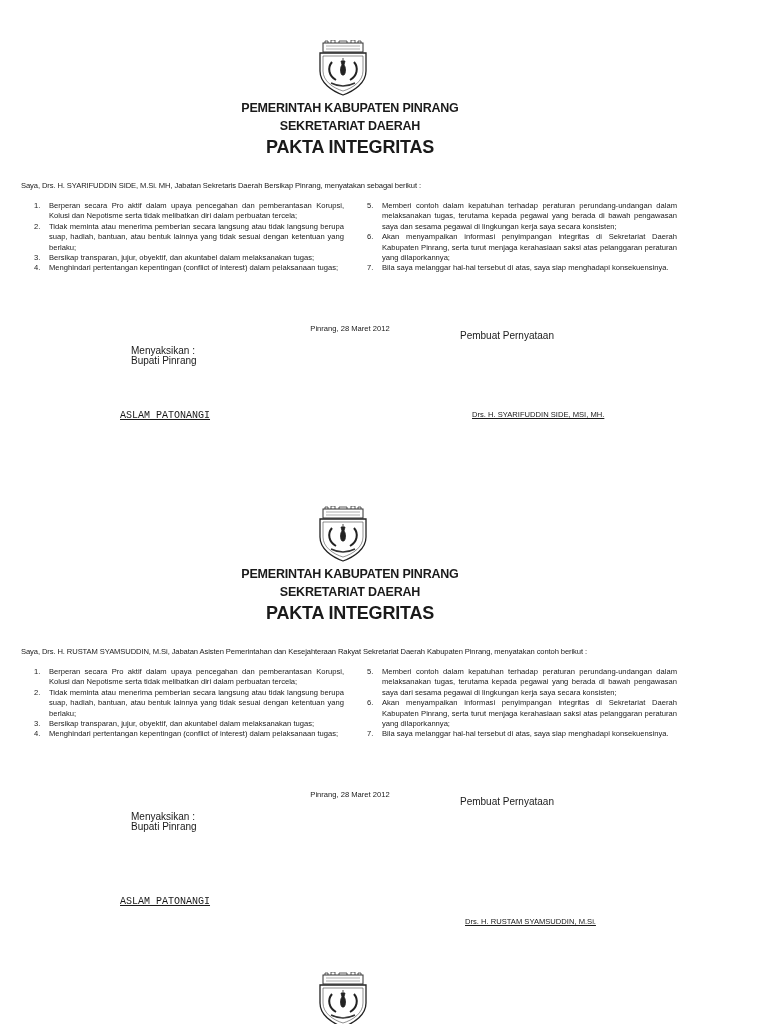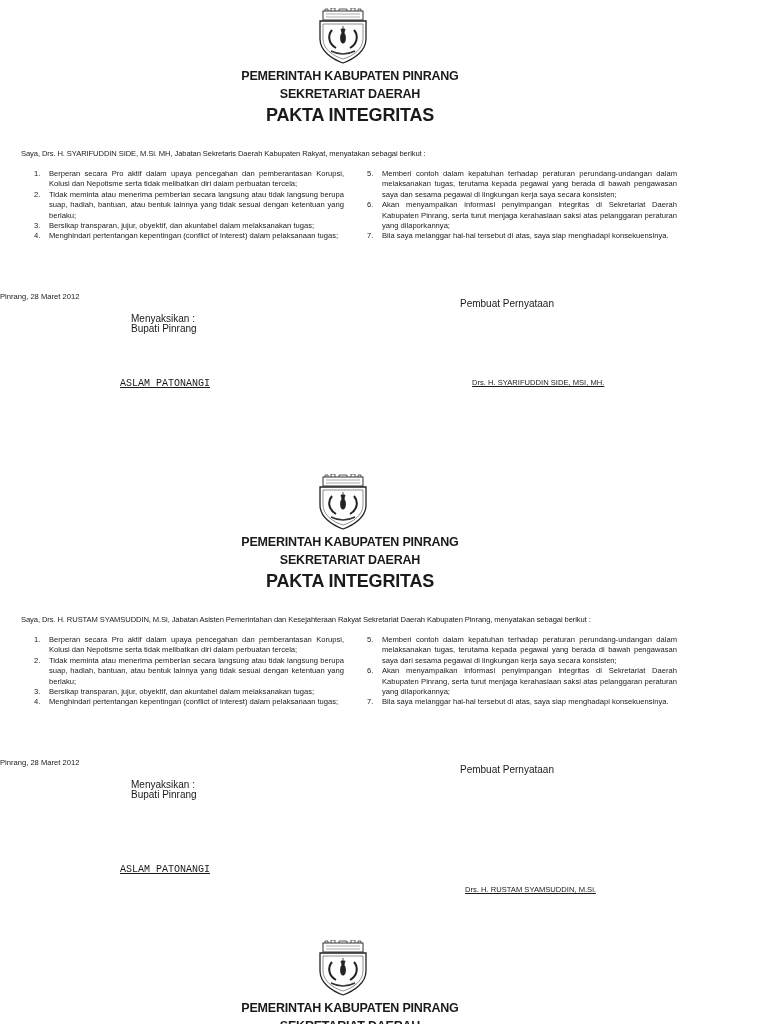--- a/index.html
+++ b/index.html
@@ -1,34 +1,34 @@
 <!DOCTYPE html>
 <html><head>
 <meta charset="utf-8">
 <style>
   html, body { margin: 0; padding: 0; background: #ffffff; }
   body { width: 768px; height: 1024px; overflow: hidden; position: relative;
          font-family: "Liberation Sans", "DejaVu Sans", sans-serif; color: #1a1a1a; }
-  .page { position: absolute; left: 0; width: 768px; height: 465px; }
+  .page { position: absolute; left: 0; width: 768px; height: 465px; margin-top: 32px; }
   .logo { position: absolute; left: 317px; top: 8px; width: 52px; height: 56px; }
   .h1 { position: absolute; left: 0; width: 700px; text-align: center; font-weight: bold;
         font-size: 12.5px; letter-spacing: -0.2px; }
   .h1.l1 { top: 69px; }
   .h1.l2 { top: 87px; text-align: center; }
   .title { position: absolute; left: 0; width: 700px; top: 105px; text-align: center;
            font-weight: bold; font-size: 18px; letter-spacing: -0.2px; }
   .intro { position: absolute; left: 21px; top: 149px; font-size: 7.6px; white-space: nowrap;
            letter-spacing: -0.1px; }
   .col { position: absolute; top: 169px; width: 310px; font-size: 7.6px; line-height: 10.4px; }
   .col.left { left: 34px; }
   .col.right { left: 367px; }
   .col ol { margin: 0; padding: 0; list-style: none; }
   .col li { position: relative; padding-left: 15px; text-align: justify; }
   .col li .num { position: absolute; left: 0; top: 0; }
-  .date { position: absolute; left: 0; width: 700px; top: 292px; text-align: left; font-size: 7.6px; }
+  .date { position: absolute; left: 0; width: 700px; top: 292px; text-align: center; font-size: 7.6px; }
   .witness { position: absolute; left: 131px; top: 314px; font-size: 10px; line-height: 10.4px; }
   .maker { position: absolute; left: 460px; top: 298px; font-size: 10px; }
   .sign-left { position: absolute; left: 120px; top: 378px; font-size: 10px; text-decoration: underline; font-family: Liberation Mono, monospace; }
   .sign-right { position: absolute; top: 378px; font-size: 7.6px; text-decoration: underline; padding-left: 32px; }
 </style>
 </head>
 <body>
 
 <div class="page" style="top:0px;">
   <svg class="logo" viewBox="0 0 52 56">
@@ -38,21 +38,21 @@
     <path d="M3 13 h46 v18 c0 12 -12 20 -23 24 c-11 -4 -23 -12 -23 -24 z" fill="#fff" stroke="#222" stroke-width="1.3"></path>
     <path d="M6 16 h40 v15 c0 10 -10 17 -20 20 c-10 -3 -20 -10 -20 -20 z" fill="none" stroke="#444" stroke-width="0.6"></path>
     <path d="M15 22 c-5 6 -3 14 4 18" fill="none" stroke="#222" stroke-width="2"></path>
     <path d="M37 22 c5 6 3 14 -4 18" fill="none" stroke="#222" stroke-width="2"></path>
     <path d="M26 18 v3 M24 21 h4 l-1 4 c2 2 2 8 0 10 h-2 c-2 -2 -2 -8 0 -10 z" fill="#222" stroke="#222" stroke-width="0.8"></path>
     <path d="M14 43 c8 4 16 4 24 0" fill="none" stroke="#333" stroke-width="1.5"></path>
   </svg>
   <div class="h1 l1">PEMERINTAH KABUPATEN PINRANG</div>
   <div class="h1 l2">SEKRETARIAT DAERAH</div>
   <div class="title">PAKTA INTEGRITAS</div>
-  <div class="intro">Saya, Drs. H. SYARIFUDDIN SIDE, M.Si. MH, Jabatan Sekretaris Daerah Kabupaten Rakyat, menyatakan sebagai berikut :</div>
+  <div class="intro">Saya, Drs. H. SYARIFUDDIN SIDE, M.Si. MH, Jabatan Sekretaris Daerah Bersikap Pinrang, menyatakan sebagai berikut :</div>
 
   <div class="col left">
     <ol>
       <li><span class="num">1.</span><span>Berperan secara Pro aktif dalam upaya pencegahan dan pemberantasan Korupsi, Kolusi dan Nepotisme serta tidak melibatkan diri dalam perbuatan tercela;</span></li>
       <li><span class="num">2.</span><span>Tidak meminta atau menerima pemberian secara langsung atau tidak langsung berupa suap, hadiah, bantuan, atau bentuk lainnya yang tidak sesuai dengan ketentuan yang berlaku;</span></li>
       <li><span class="num">3.</span><span>Bersikap transparan, jujur, obyektif, dan akuntabel dalam melaksanakan tugas;</span></li>
       <li><span class="num">4.</span><span>Menghindari pertentangan kepentingan (conflict of interest) dalam pelaksanaan tugas;</span></li>
     </ol>
   </div>
   <div class="col right">
@@ -81,21 +81,21 @@
     <path d="M3 13 h46 v18 c0 12 -12 20 -23 24 c-11 -4 -23 -12 -23 -24 z" fill="#fff" stroke="#222" stroke-width="1.3"></path>
     <path d="M6 16 h40 v15 c0 10 -10 17 -20 20 c-10 -3 -20 -10 -20 -20 z" fill="none" stroke="#444" stroke-width="0.6"></path>
     <path d="M15 22 c-5 6 -3 14 4 18" fill="none" stroke="#222" stroke-width="2"></path>
     <path d="M37 22 c5 6 3 14 -4 18" fill="none" stroke="#222" stroke-width="2"></path>
     <path d="M26 18 v3 M24 21 h4 l-1 4 c2 2 2 8 0 10 h-2 c-2 -2 -2 -8 0 -10 z" fill="#222" stroke="#222" stroke-width="0.8"></path>
     <path d="M14 43 c8 4 16 4 24 0" fill="none" stroke="#333" stroke-width="1.5"></path>
   </svg>
   <div class="h1 l1">PEMERINTAH KABUPATEN PINRANG</div>
   <div class="h1 l2">SEKRETARIAT DAERAH</div>
   <div class="title">PAKTA INTEGRITAS</div>
-  <div class="intro">Saya, Drs. H. RUSTAM SYAMSUDDIN, M.Si, Jabatan Asisten Pemerintahan dan Kesejahteraan Rakyat Sekretariat Daerah Kabupaten Pinrang, menyatakan sebagai berikut :</div>
+  <div class="intro">Saya, Drs. H. RUSTAM SYAMSUDDIN, M.Si, Jabatan Asisten Pemerintahan dan Kesejahteraan Rakyat Sekretariat Daerah Kabupaten Pinrang, menyatakan contoh berikut :</div>
 
   <div class="col left">
     <ol>
       <li><span class="num">1.</span><span>Berperan secara Pro aktif dalam upaya pencegahan dan pemberantasan Korupsi, Kolusi dan Nepotisme serta tidak melibatkan diri dalam perbuatan tercela;</span></li>
       <li><span class="num">2.</span><span>Tidak meminta atau menerima pemberian secara langsung atau tidak langsung berupa suap, hadiah, bantuan, atau bentuk lainnya yang tidak sesuai dengan ketentuan yang berlaku;</span></li>
       <li><span class="num">3.</span><span>Bersikap transparan, jujur, obyektif, dan akuntabel dalam melaksanakan tugas;</span></li>
       <li><span class="num">4.</span><span>Menghindari pertentangan kepentingan (conflict of interest) dalam pelaksanaan tugas;</span></li>
     </ol>
   </div>
   <div class="col right">

